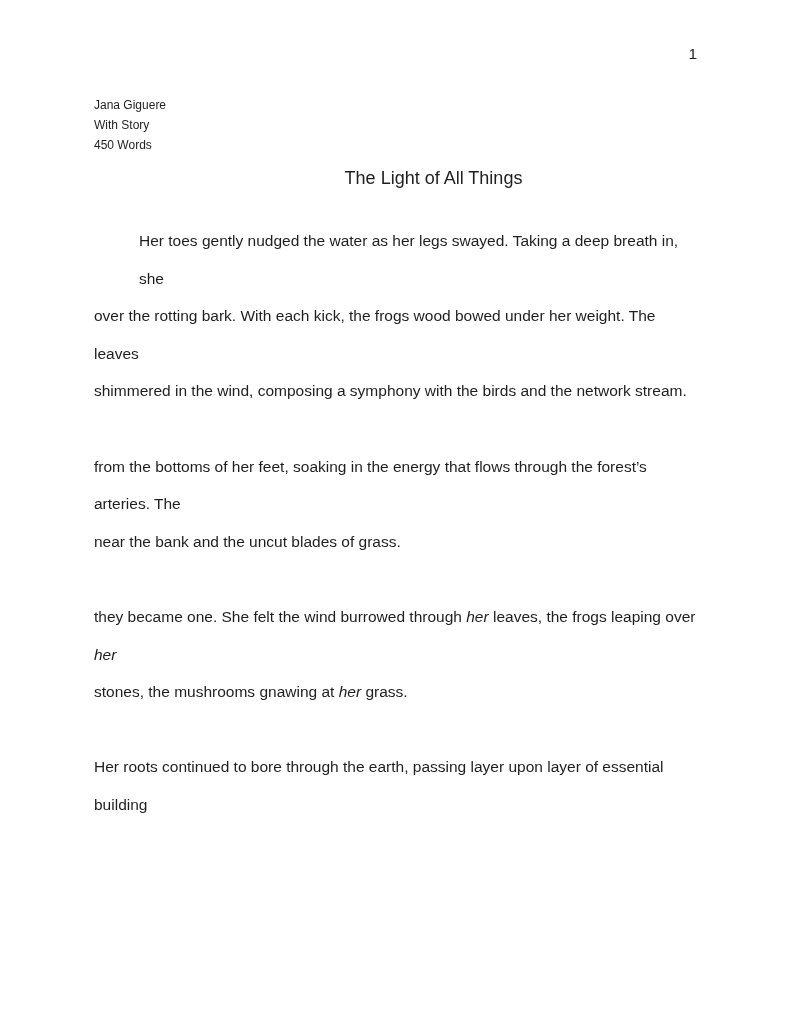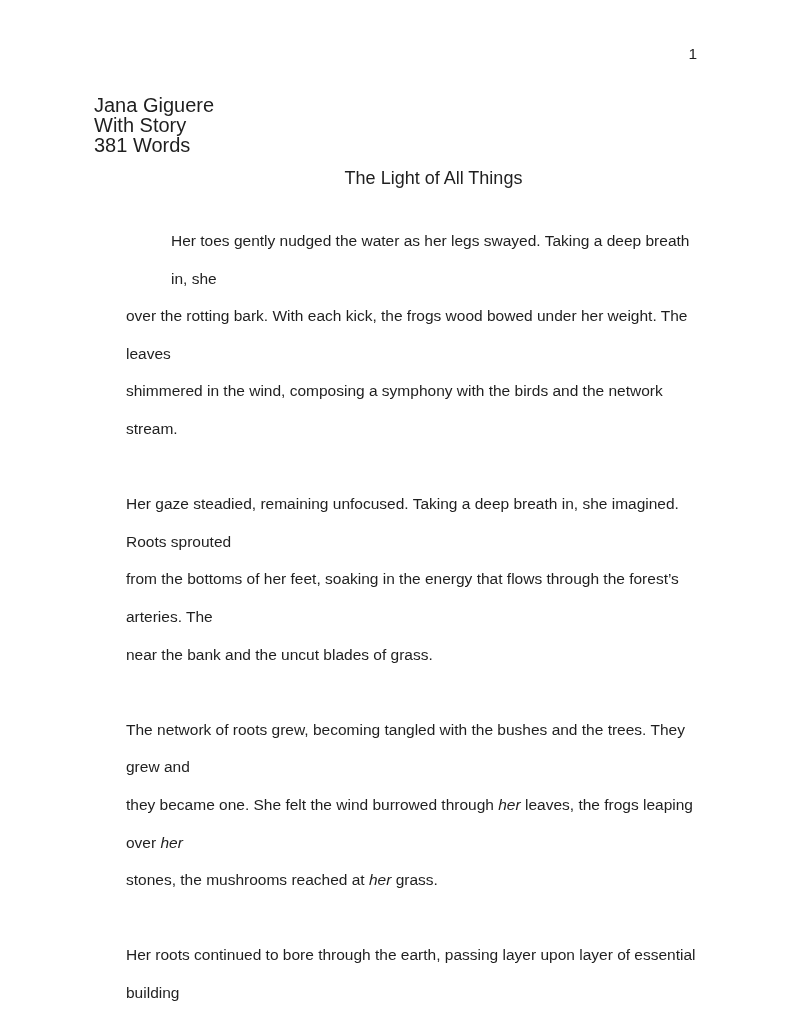--- a/index.html
+++ b/index.html
@@ -22,21 +22,21 @@
     left: 0;
     right: 94px;
     text-align: right;
     font-size: 15.5px;
     line-height: 20px;
   }
   .doc-header {
     position: absolute;
     top: 96px;
     left: 94px;
-    font-size: 20px;
+    font-size: 12px;
     line-height: 19.8px;
   }
   .doc-title {
     position: absolute;
     top: 166px;
     left: 0;
     width: 100%;
     text-align: center;
     font-size: 18px;
     line-height: 24px;
@@ -52,53 +52,50 @@
   }
   .paragraph {
     margin: 0 0 37.6px 0;
   }
   .paragraph.indent .line:first-child {
     padding-left: 45px;
   }
   .line {
     line-height: 37.6px;
     white-space: pre-wrap;
-    margin-left: 32px;
   }
   .italic {
     font-style: italic;
   }
 </style>
 </head>
 <body>
 
 <div class="page">
   <div class="page-number">1</div>
 
   <div class="doc-header">
     <div>Jana Giguere</div>
     <div>With Story</div>
-    <div>381 Words</div>
+    <div>450 Words</div>
   </div>
 
   <div class="doc-title">The Light of All Things</div>
 
   <div class="doc-body">
       <div class="paragraph indent">
         <div class="line"><span>Her toes gently nudged the water as her legs swayed. Taking a deep breath in, she</span></div>
         <div class="line"><span>over the rotting bark. With each kick, the frogs wood bowed under her weight. The leaves</span></div>
         <div class="line"><span>shimmered in the wind, composing a symphony with the birds and the network stream.</span></div>
       </div>
       <div class="paragraph">
-        <div class="line"><span>Her gaze steadied, remaining unfocused. Taking a deep breath in, she imagined. Roots sprouted</span></div>
         <div class="line"><span>from the bottoms of her feet, soaking in the energy that flows through the forest’s arteries. The</span></div>
         <div class="line"><span>near the bank and the uncut blades of grass.</span></div>
       </div>
       <div class="paragraph">
-        <div class="line"><span>The network of roots grew, becoming tangled with the bushes and the trees. They grew and</span></div>
         <div class="line"><span>they became one. She felt the wind burrowed through </span><span class="italic">her</span><span> leaves, the frogs leaping over </span><span class="italic">her</span></div>
-        <div class="line"><span>stones, the mushrooms reached at </span><span class="italic">her</span><span> grass.</span></div>
+        <div class="line"><span>stones, the mushrooms gnawing at </span><span class="italic">her</span><span> grass.</span></div>
       </div>
       <div class="paragraph">
         <div class="line"><span>Her roots continued to bore through the earth, passing layer upon layer of essential building</span></div>
       </div>
     </div>
 </div>
 
 </body></html>

